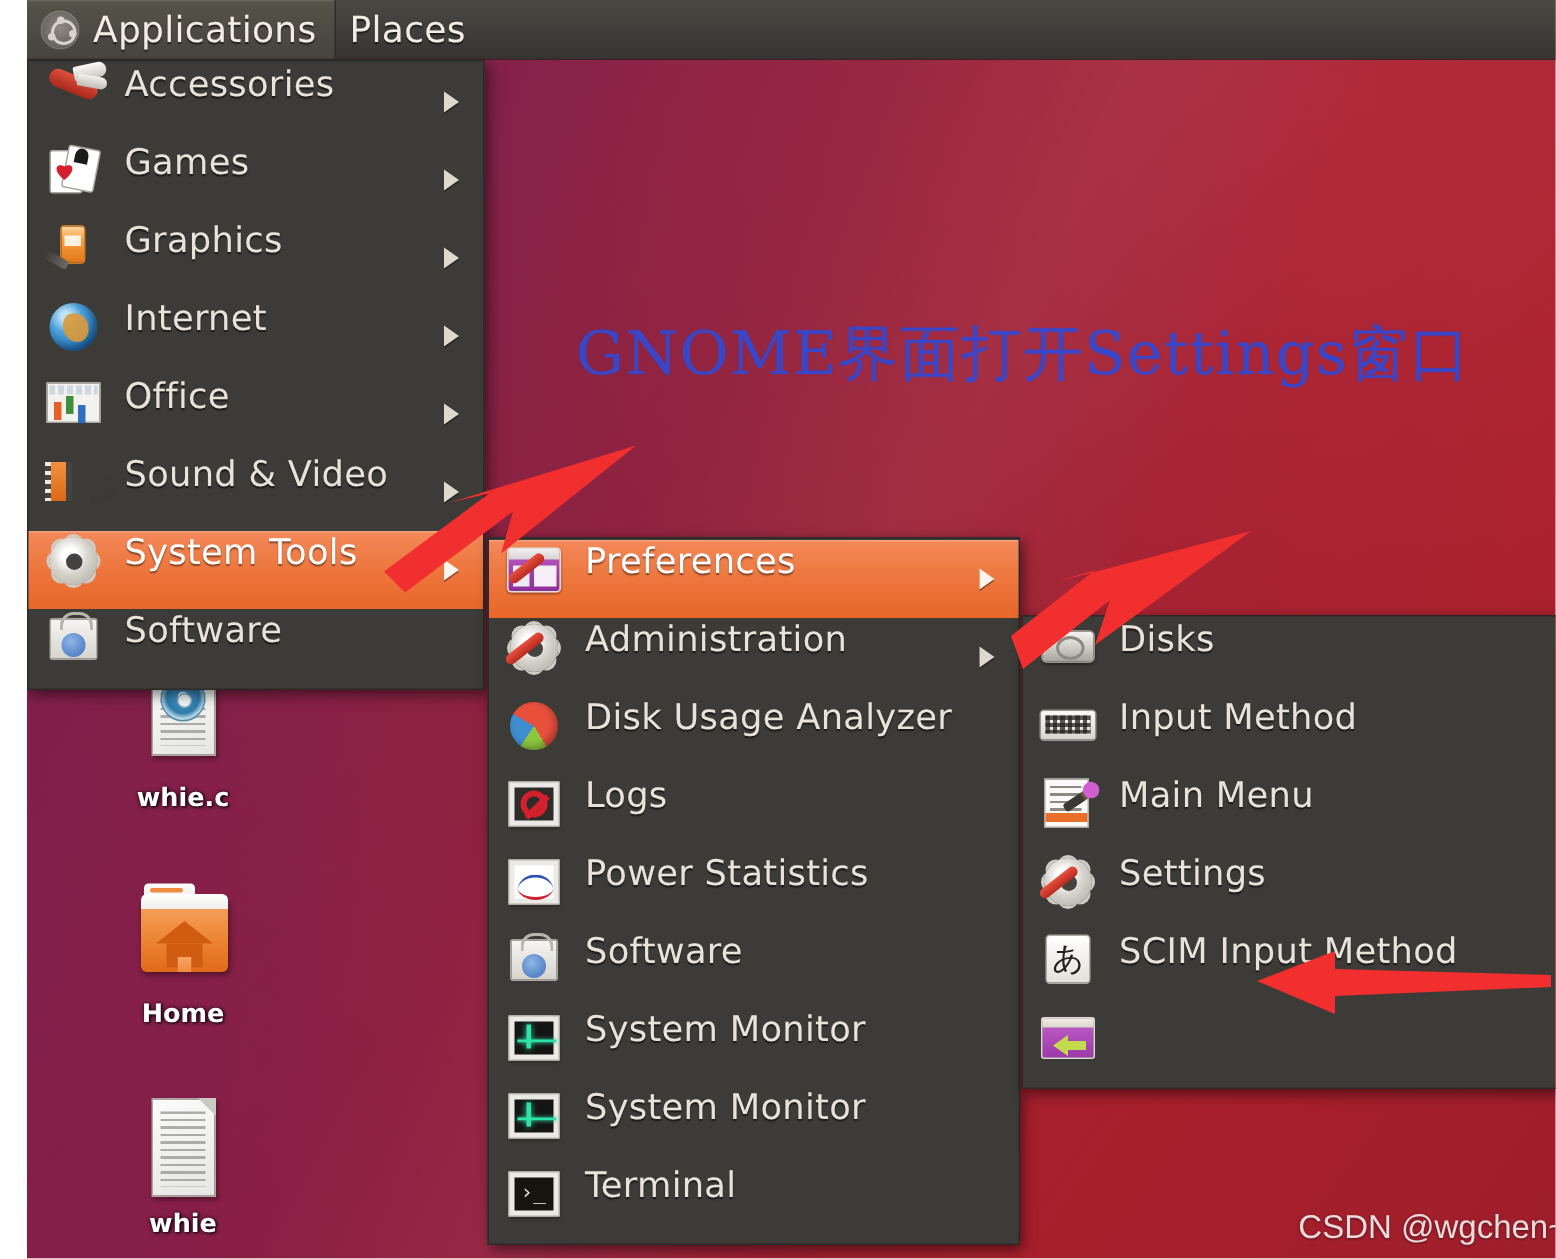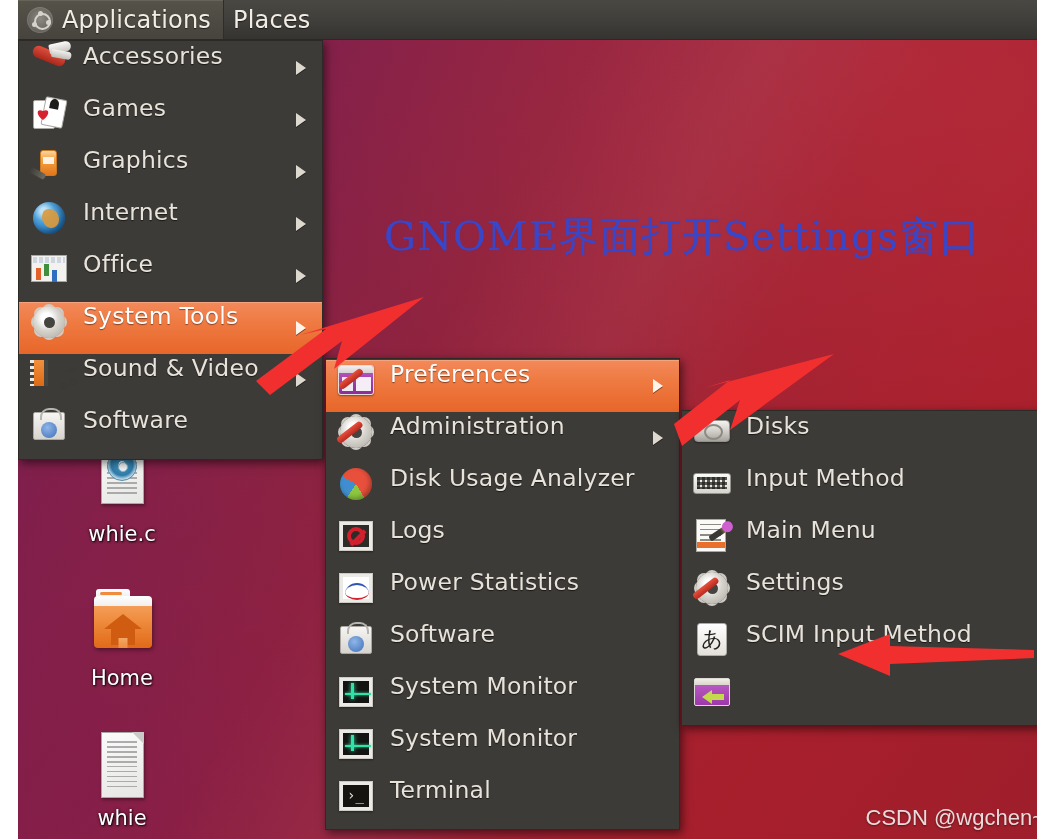--- a/index.html
+++ b/index.html
@@ -70,23 +70,24 @@
 
   
   .desk-icon {
     position: absolute; width: 120px;
     display: flex; flex-direction: column; align-items: center;
     z-index: 5; cursor: default;
   }
   .desk-icon .glyph { width: 64px; height: 72px; position: relative; }
   .desk-icon .lbl {
     margin-top: 4px;
-    color: #ffffff; font-size: 21px;
+    color: #ffffff; font-size: 17px;
     text-shadow: 1px 1px 2px rgba(0,0,0,.85), 0 0 3px rgba(0,0,0,.7);
     white-space: nowrap;
+    font-weight: bold;
   }
   
   .ico-doc {
     position: absolute; left: 11px; top: 2px;
     width: 43px; height: 56px;
     background: linear-gradient(160deg, #fbfbfb 0%, #e6e6e4 100%);
     border: 1px solid #a8a8a4;
     box-shadow: 1px 2px 3px rgba(0,0,0,.35);
   }
   .ico-doc::after {
@@ -480,33 +481,33 @@
       <span class="arrow"></span>
     </div>
     <div class="mi">
       <span class="ic">
         <span class="i-sheet"></span>
           <span class="i-bars"></span>
       </span>
       <span class="txt">Office</span>
       <span class="arrow"></span>
     </div>
-    <div class="mi sel">
-      <span class="ic">
-          <span class="gear"></span>
-        </span>
-      <span class="txt">System Tools</span>
-      <span class="arrow"></span>
-    </div>
     <div class="mi">
       <span class="ic">
         <span class="i-film"></span>
           <span class="i-note"></span>
       </span>
       <span class="txt">Sound &amp; Video</span>
+      <span class="arrow"></span>
+    </div>
+    <div class="mi sel">
+      <span class="ic">
+          <span class="gear"></span>
+        </span>
+      <span class="txt">System Tools</span>
       <span class="arrow"></span>
     </div>
     <div class="mi">
       <span class="ic">
           <span class="i-store"></span>
         </span>
       <span class="txt">Software</span>
     </div>
   </div>
 

